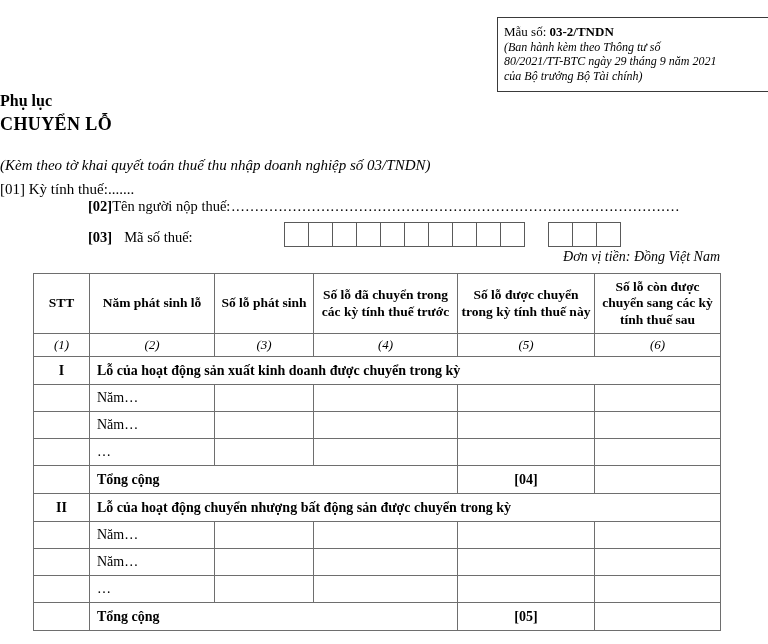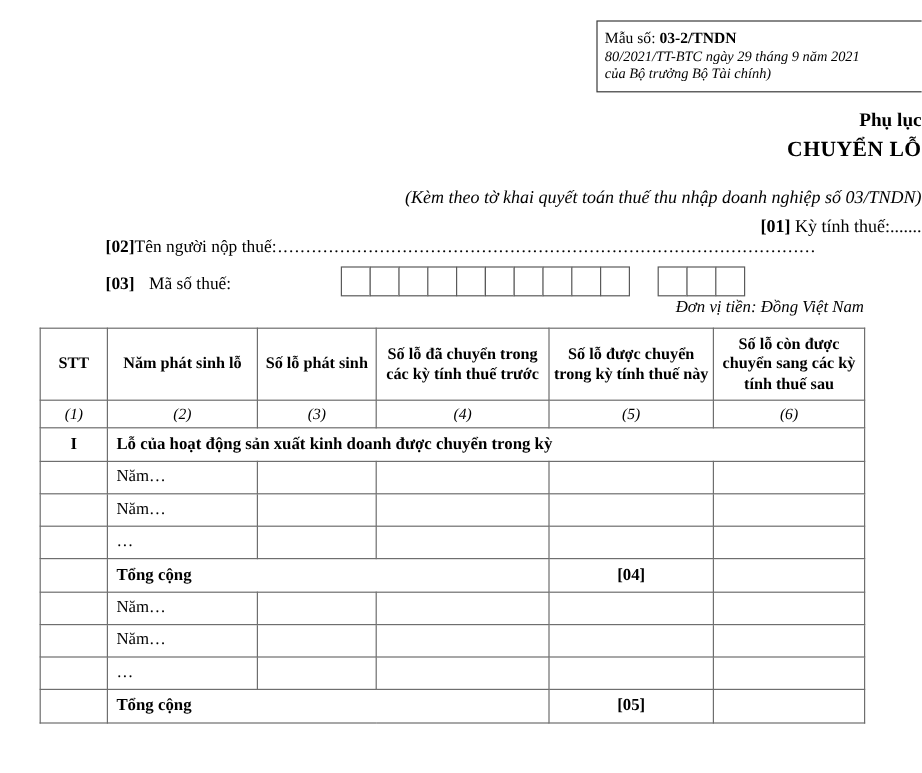--- a/index.html
+++ b/index.html
@@ -38,21 +38,21 @@
     font-size: 12px;
     font-style: italic;
   }
 
   
   .doc-title-wrap {
     position: absolute;
     left: 0;
     top: 90px;
     width: 768px;
-    text-align: right;
+    text-align: left;
   }
   .title-small {
     font-size: 16px;
     font-weight: bold;
     line-height: 1.4;
   }
   .title-main {
     font-size: 18px;
     font-weight: bold;
     letter-spacing: 0.4px;
@@ -62,21 +62,21 @@
     font-size: 15px;
     font-style: italic;
     line-height: 1.5;
     margin-top: 16px;
   }
   .title-period {
     font-size: 15px;
     line-height: 1.6;
     margin-top: 1px;
   }
-  .title-period .code { font-weight: bold; }
+  .title-period .code { font-weight: normal; }
 
   
   .tp-block {
     position: absolute;
     left: 88px;
     top: 198px;
     width: 640px;
     font-size: 14.5px;
   }
   .tp-row {
@@ -204,20 +204,21 @@
   }
 </style>
 </head>
 <body>
 
 <div class="form-code-box">
   <div class="form-code-line1">
     <span>Mẫu số:</span>
     <b>03-2/TNDN</b>
   </div>
+  <div class="form-code-sub">(Ban hành kèm theo Thông tư số</div>
   <div class="form-code-sub">80/2021/TT-BTC ngày 29 tháng 9 năm 2021</div>
   <div class="form-code-sub">của Bộ trưởng Bộ Tài chính)</div>
 </div>
 
 <div class="doc-title-wrap">
   <div class="title-small">Phụ lục</div>
   <div class="title-main">CHUYỂN LỖ</div>
   <div class="title-note">(Kèm theo tờ khai quyết toán thuế thu nhập doanh nghiệp số 03/TNDN)</div>
   <div class="title-period">
     <span class="code">[01]</span>
@@ -316,20 +317,24 @@
         <td></td>
         <td></td>
         <td></td>
       </tr>
       <tr class="total-row">
         <td></td>
         <td class="cell-total-label" colspan="3">Tổng cộng</td>
         <td class="cell-code">[04]</td>
         <td></td>
       </tr>
+      <tr class="sec-head">
+        <td class="sec-no">II</td>
+        <td class="sec-title" colspan="5">Lỗ của hoạt động chuyển nhượng bất động sản được chuyển trong kỳ</td>
+      </tr>
       <tr class="data-row">
         <td></td>
         <td class="cell-year">Năm…</td>
         <td></td>
         <td></td>
         <td></td>
         <td></td>
       </tr>
       <tr class="data-row">
         <td></td>

